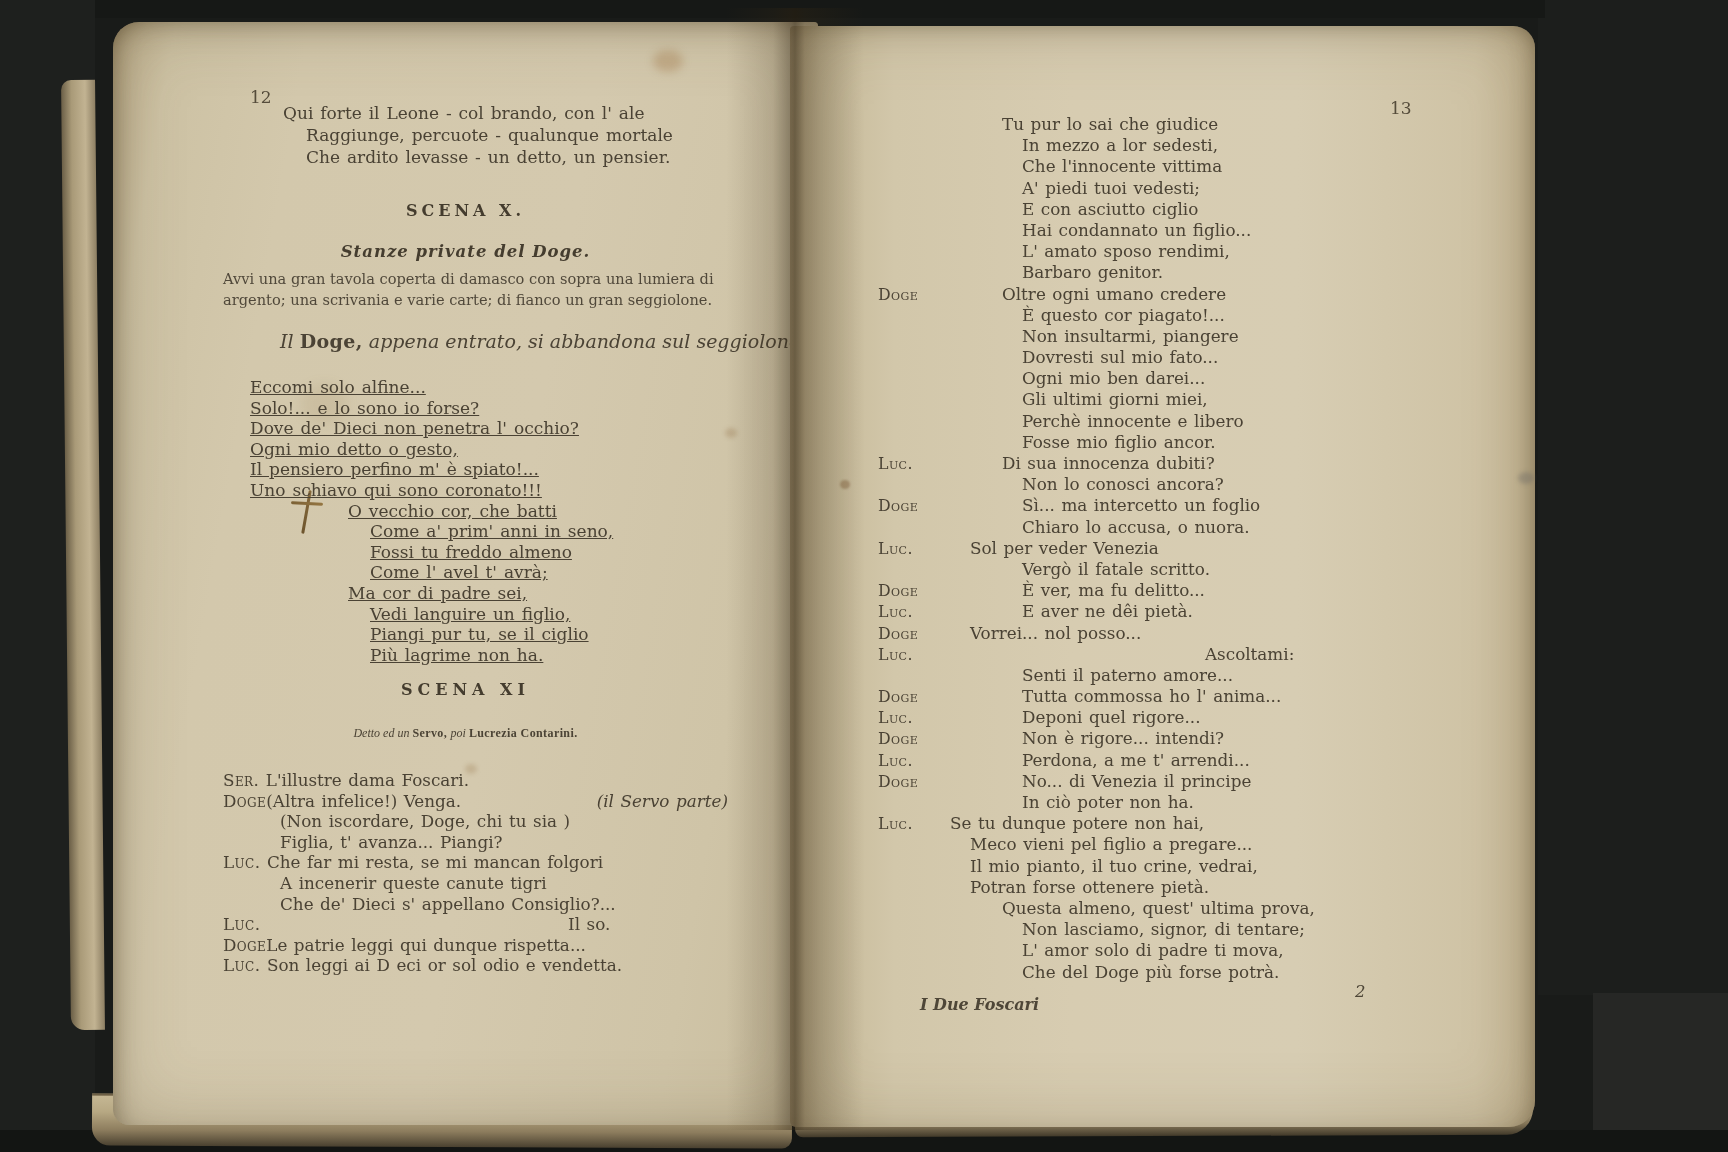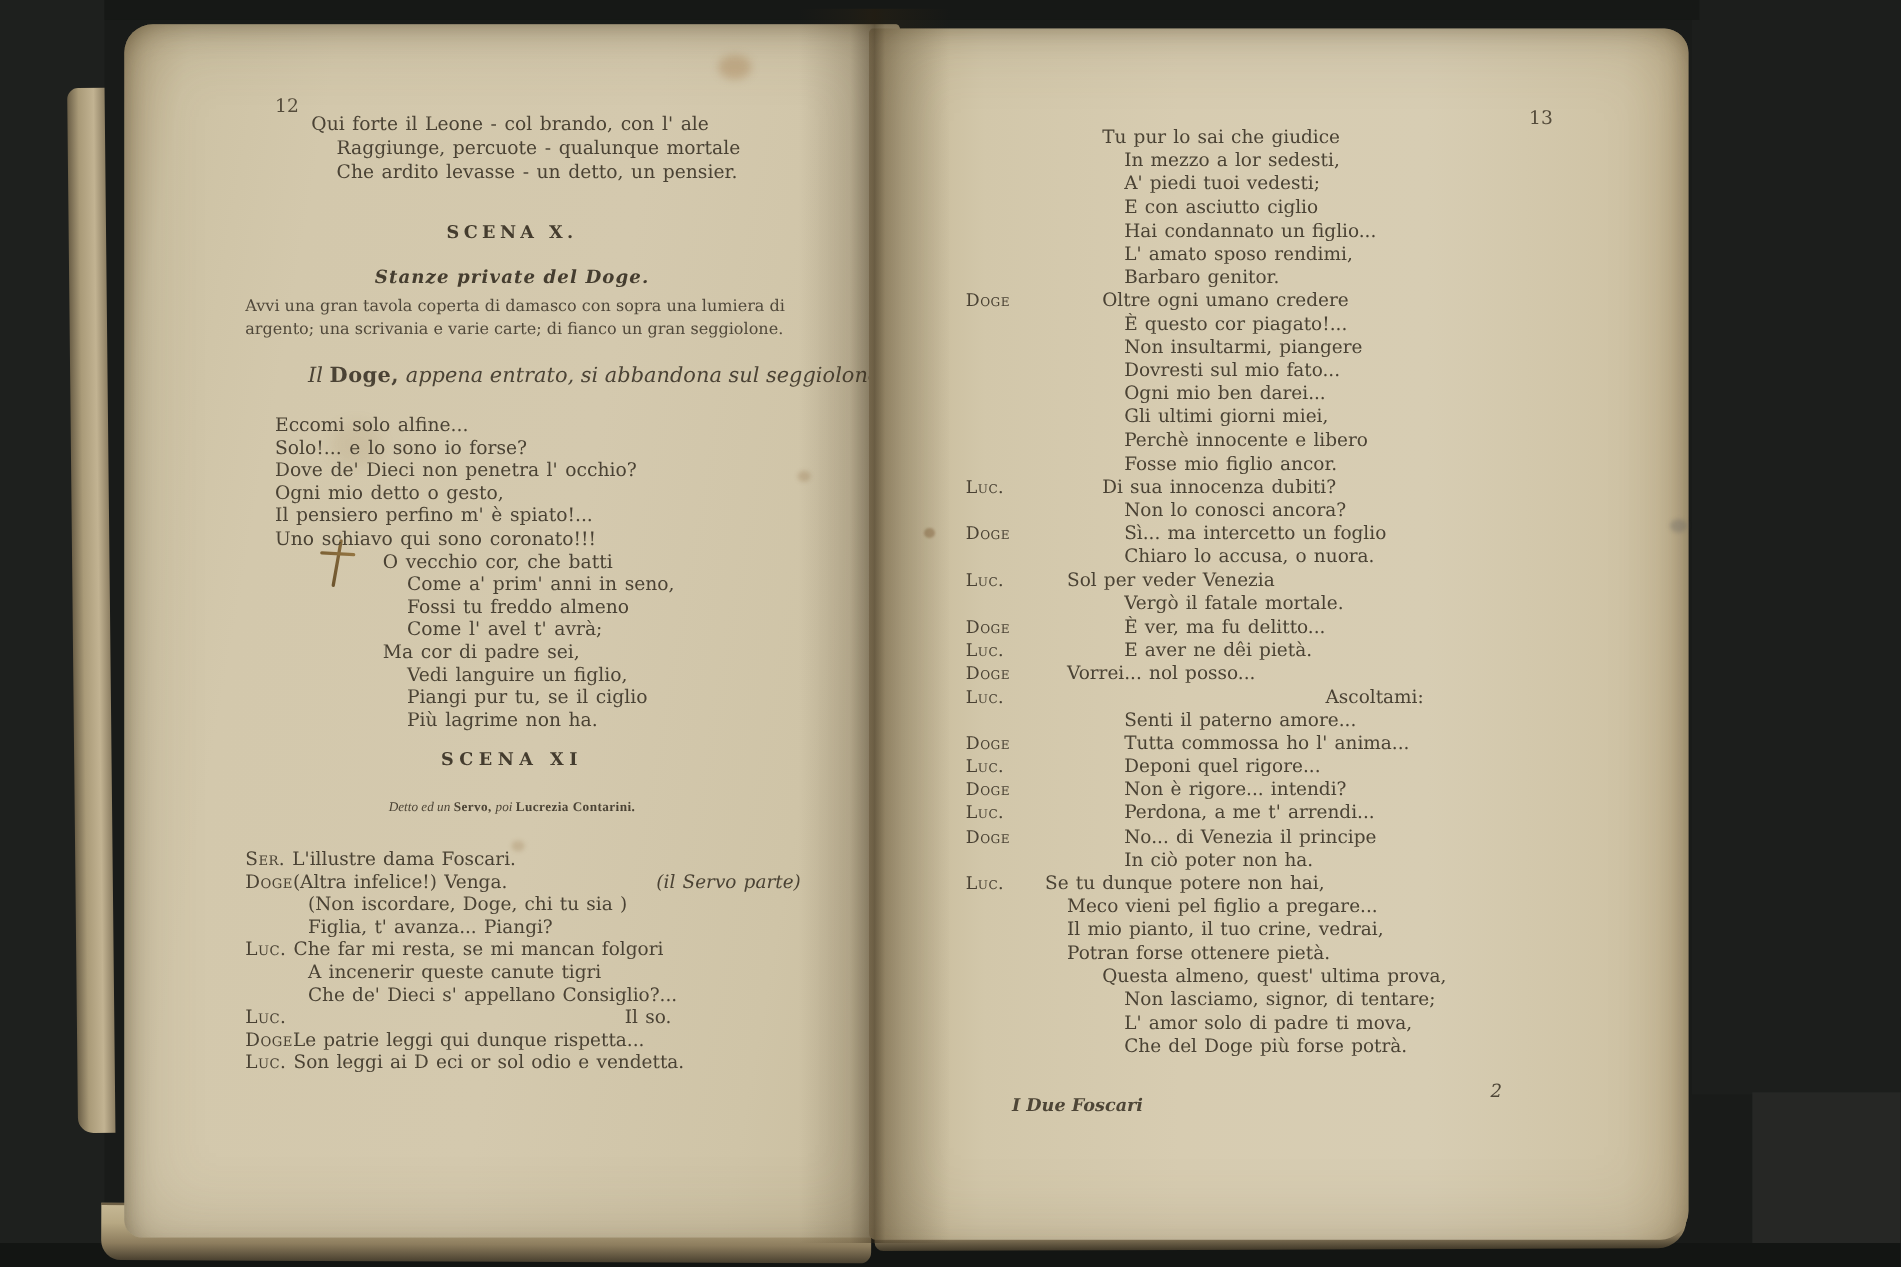--- a/index.html
+++ b/index.html
@@ -61,21 +61,21 @@
   .direction{position:absolute;text-align:center;font-size:14.6px;line-height:21px;color:#50483a;}
   .direction div{white-space:nowrap;}
   .entrance{position:absolute;font-size:19px;line-height:20px;color:#4b4335;white-space:nowrap;}
   .it{font-style:italic;}
   .rm{font-style:normal;font-weight:bold;letter-spacing:.4px;}
   .cast{position:absolute;left:0;width:100%;text-align:center;font-size:12px;color:#4b4335;white-space:nowrap;font-family:Liberation Serif, serif;}
 
   .verse-top{position:absolute;left:170px;top:80px;font-size:17px;line-height:22px;word-spacing:1.5px;}
   .verse-top .ind-1{padding-left:23px;}
 
-  .monologue{position:absolute;left:137px;top:355px;font-size:17px;line-height:20.6px;word-spacing:1.5px;}
+  .monologue{position:absolute;left:137px;top:355px;font-size:17px;line-height:20.6px;word-spacing:1.5px;text-decoration:underline;}
   .monologue .ind-1{padding-left:98px;}
   .monologue .ind-2{padding-left:120px;}
 
   .dialogue{position:absolute;left:110px;top:748px;width:505px;font-size:16.8px;line-height:20.6px;word-spacing:1.2px;}
   .dialogue .dlg-line{position:relative;height:20.6px;white-space:nowrap;}
   .dialogue .ind-1{padding-left:57px;}
   .spk{font-variant:small-caps;letter-spacing:.4px;}
   .mid-note{position:absolute;left:345px;top:0;}
   .right-note{position:absolute;right:0;top:0;font-style:italic;}
 
@@ -183,20 +183,23 @@
 
     <div class="r-dialogue">
 
     <div class="r-line ind-0">
           <span class="rtxt">Tu pur lo sai che giudice</span>
         </div>
         <div class="r-line ind-1">
           <span class="rtxt">In mezzo a lor sedesti,</span>
         </div>
         <div class="r-line ind-1">
+          <span class="rtxt">Che l'innocente vittima</span>
+        </div>
+        <div class="r-line ind-1">
           <span class="rtxt">A' piedi tuoi vedesti;</span>
         </div>
         <div class="r-line ind-1">
           <span class="rtxt">E con asciutto ciglio</span>
         </div>
         <div class="r-line ind-1">
           <span class="rtxt">Hai condannato un figlio...</span>
         </div>
         <div class="r-line ind-1">
           <span class="rtxt">L' amato sposo rendimi,</span>
@@ -241,21 +244,21 @@
           <span class="rtxt">Sì... ma intercetto un foglio</span>
         </div>
         <div class="r-line ind-1">
           <span class="rtxt">Chiaro lo accusa, o nuora.</span>
         </div>
         <div class="r-line ind-2">
           <span class="spk">Luc.</span>
           <span class="rtxt">Sol per veder Venezia</span>
         </div>
         <div class="r-line ind-1">
-          <span class="rtxt">Vergò il fatale mortale.</span>
+          <span class="rtxt">Vergò il fatale scritto.</span>
         </div>
         <div class="r-line ind-1">
           <span class="spk">Doge</span>
           <span class="rtxt">È ver, ma fu delitto...</span>
         </div>
         <div class="r-line ind-1">
           <span class="spk">Luc.</span>
           <span class="rtxt">E aver ne dêi pietà.</span>
         </div>
         <div class="r-line ind-2">

